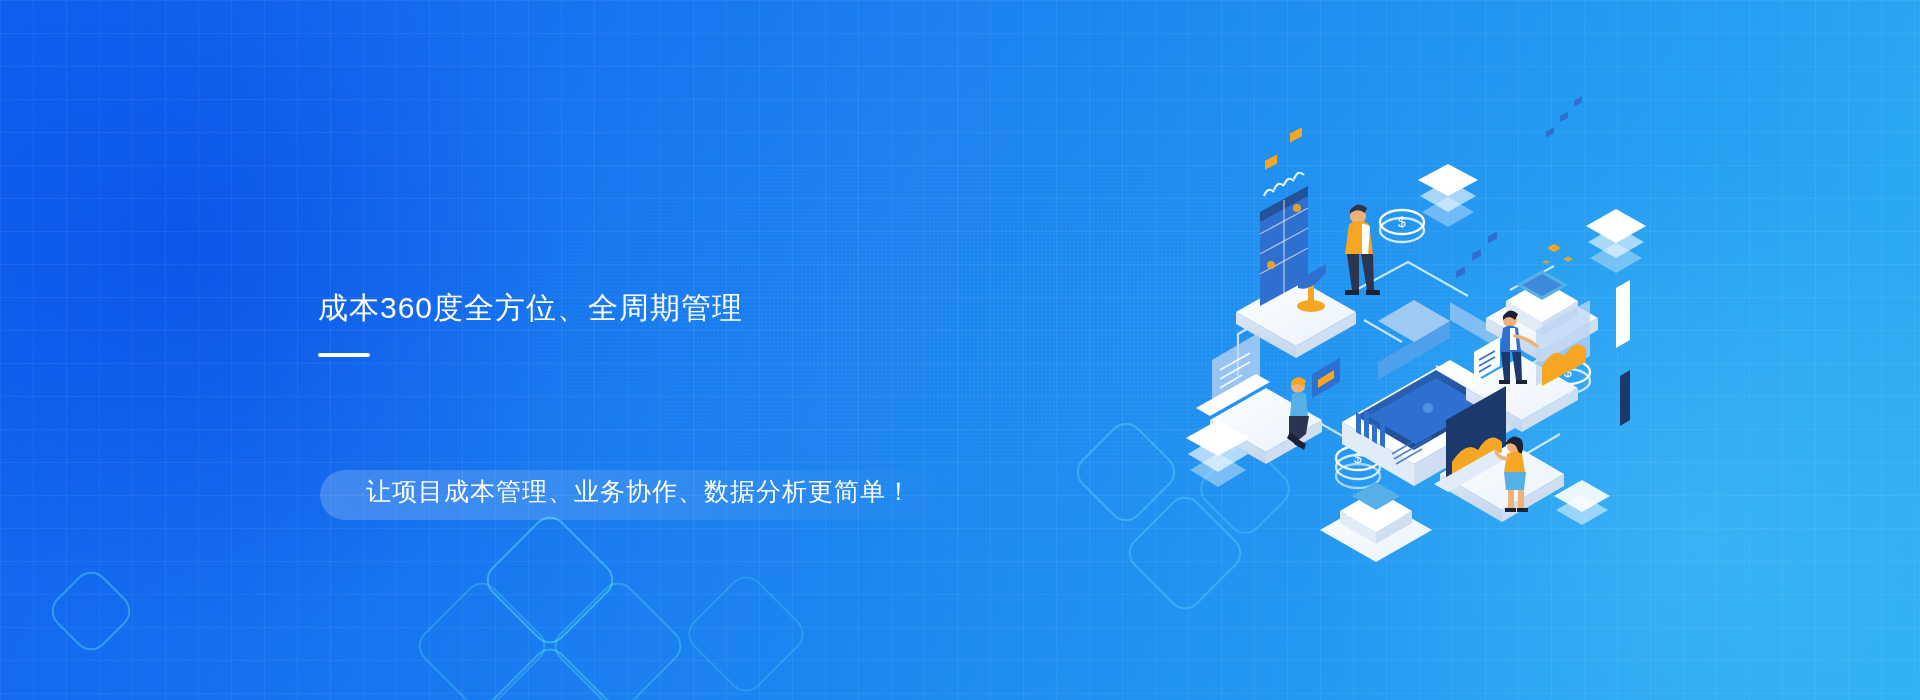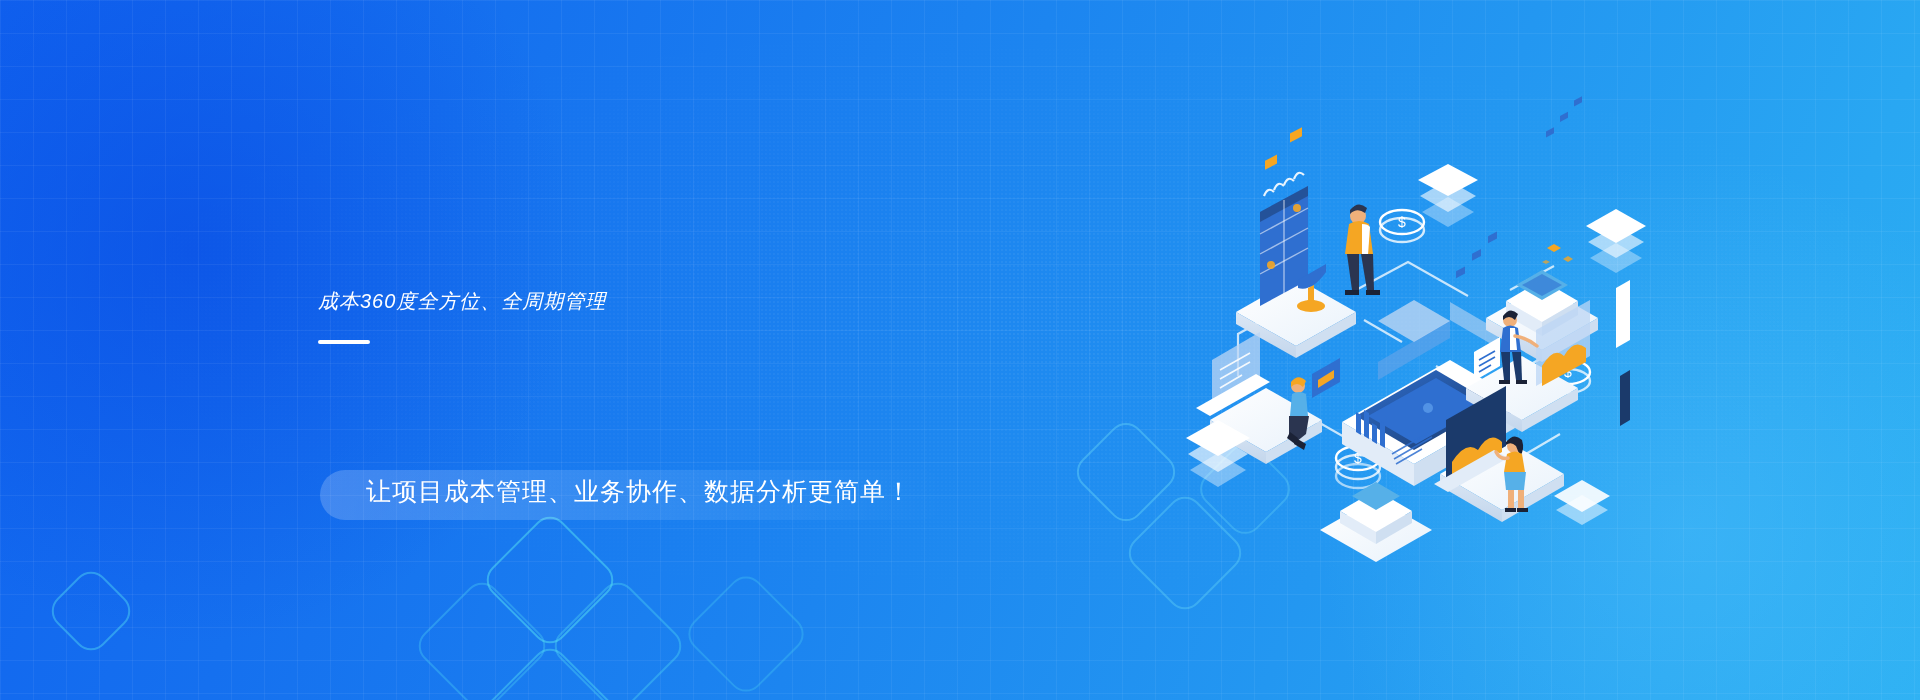--- a/index.html
+++ b/index.html
@@ -59,22 +59,22 @@
   .headline{
     margin:0;
     font-size:62px;line-height:1.06;
     font-weight:bold;font-style:italic;
     color:#ffffff;letter-spacing:2px;
     text-shadow:0 3px 10px rgba(4,48,140,.35);
     white-space:nowrap;
   }
   .subline{
     margin:26px 0 0 2px;
-    font-size:20px;line-height:1.3;color:#ffffff;
-    letter-spacing:1px;font-weight:normal;white-space:nowrap;font-style:italic;
+    font-size:30px;line-height:1.3;color:#ffffff;
+    letter-spacing:1px;font-weight:normal;white-space:nowrap;
   }
   .rule{
     margin-top:26px;margin-left:2px;
     width:52px;height:4px;background:#ffffff;border-radius:2px;
   }
   .cta-pill{
     position:absolute;left:320px;top:470px;
     height:50px;min-width:540px;
     display:inline-flex;align-items:center;
     padding:0 34px 8px 46px;

